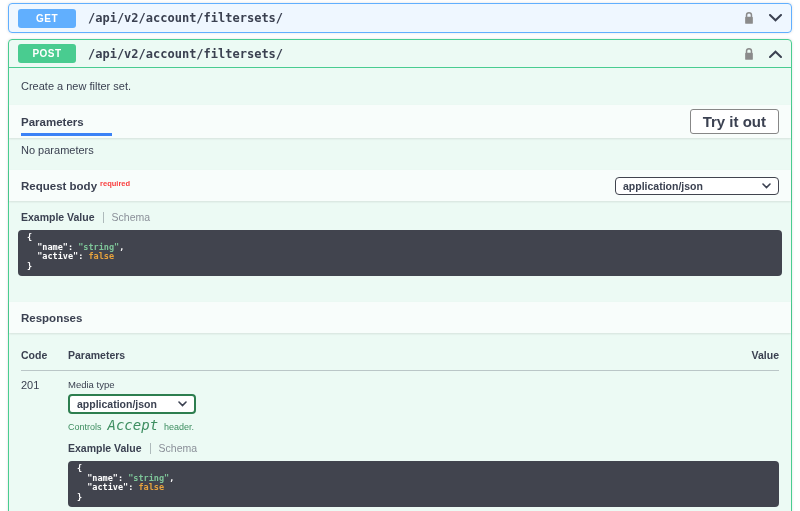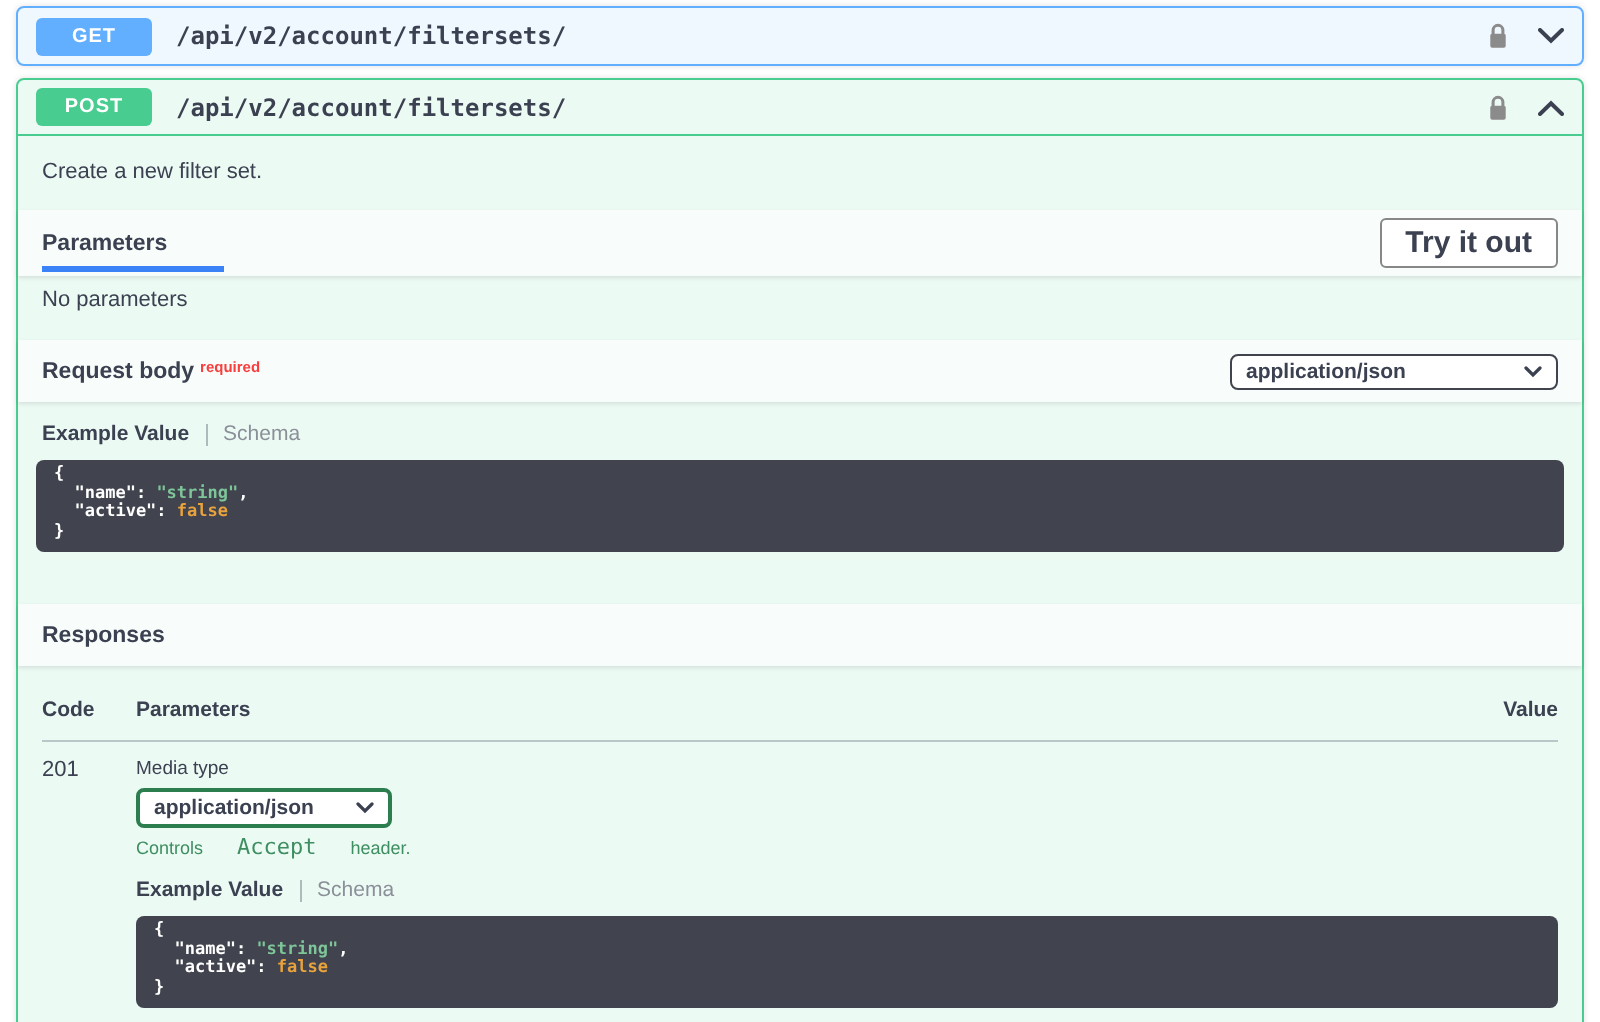--- a/index.html
+++ b/index.html
@@ -117,23 +117,23 @@
   .col-desc { flex: 1; min-width: 0; }
   .col-links { width: 52px; flex: none; text-align: right; }
   .rt-row { padding-top: 8px; }
   .resp-code { font-size: 11px; }
   .nolinks { font-size: 10.5px; font-style: italic; padding-top: 3px; color: #3b4151; }
 
   .mt-label { font-size: 9.5px; margin-bottom: 1px; }
   .controls-note {
     margin-top: 3px; font-size: 9px;
     color: var(--controls-note, #3e8e61);
-    display: flex; gap: 17px; align-items: baseline;
-  }
-  .controls-note code { font-family: "DejaVu Sans Mono", monospace; font-size: 11px; }
+    display: flex; gap: 6px; align-items: baseline;
+  }
+  .controls-note code { font-family: "DejaVu Sans Mono", monospace; font-size: 14px; font-style: italic; }
   .col-desc .tabs { margin-top: 9px; padding-left: 0; }
   .col-desc .code { margin-right: 0; }
 
   svg { display: block; }
 </style>
 </head>
 <body>
 
 <div class="page">
 

